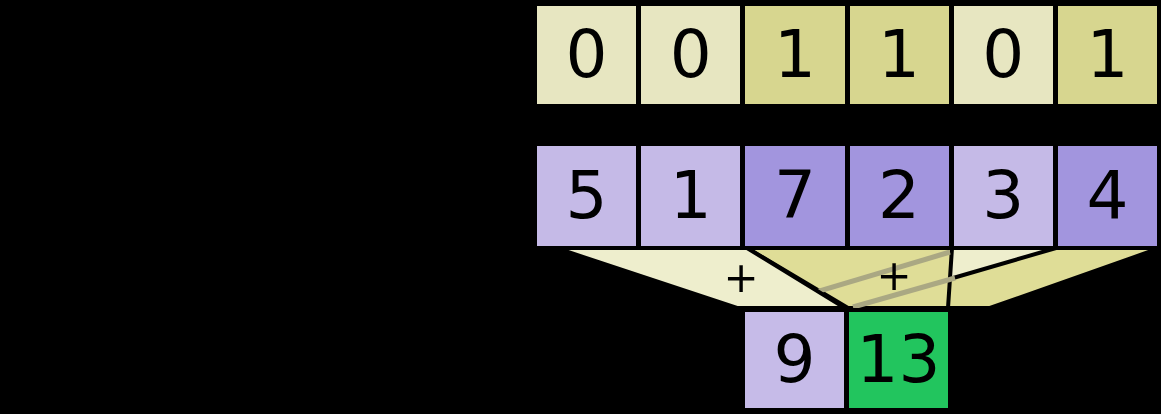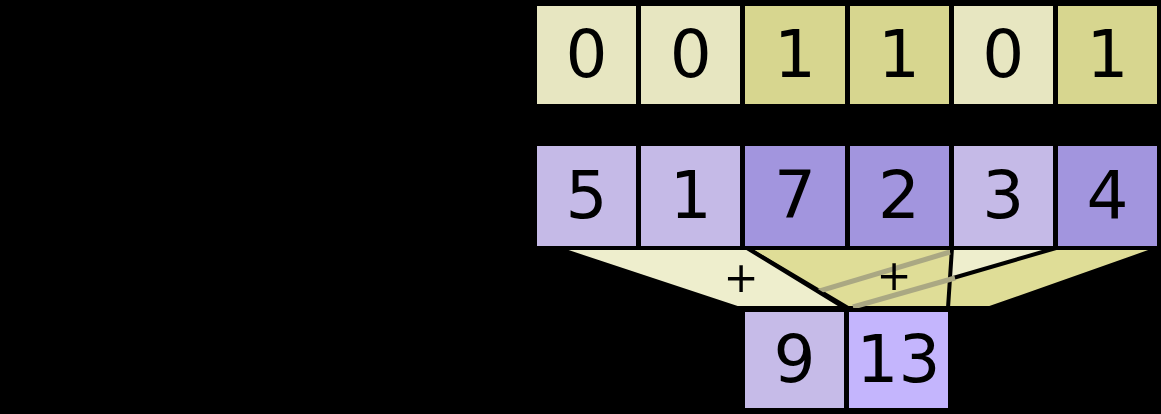--- a/index.html
+++ b/index.html
@@ -16,21 +16,21 @@
   .row-results{left:741px;top:308px;width:211px;height:104px;}
   .cell{
     flex:1 1 0;display:flex;align-items:center;justify-content:center;
     font-size:66px;color:#000;line-height:1;
   }
   .cell-mask[data-state="0"]{background:#e7e6c1;}
   .cell-mask[data-state="1"]{background:#d7d68f;}
   .cell-value[data-state="0"]{background:#c5bae7;}
   .cell-value[data-state="1"]{background:#a295de;}
   .cell-result[data-state="0"]{background:#c6bbe8;}
-  .cell-result[data-state="1"]{background:#c4b5fd;}
+  .cell-result[data-state="1"]{background:#22c55e;}
   .funnel-layer{position:absolute;left:0;top:0;z-index:1;}
   .plus{
     position:absolute;z-index:3;color:#000;font-size:42px;line-height:1;
     transform:translate(-50%,-50%);
   }
   .plus-left{left:741px;top:278px;}
   .plus-right{left:894px;top:276px;}
 </style>
 </head>
 <body>

